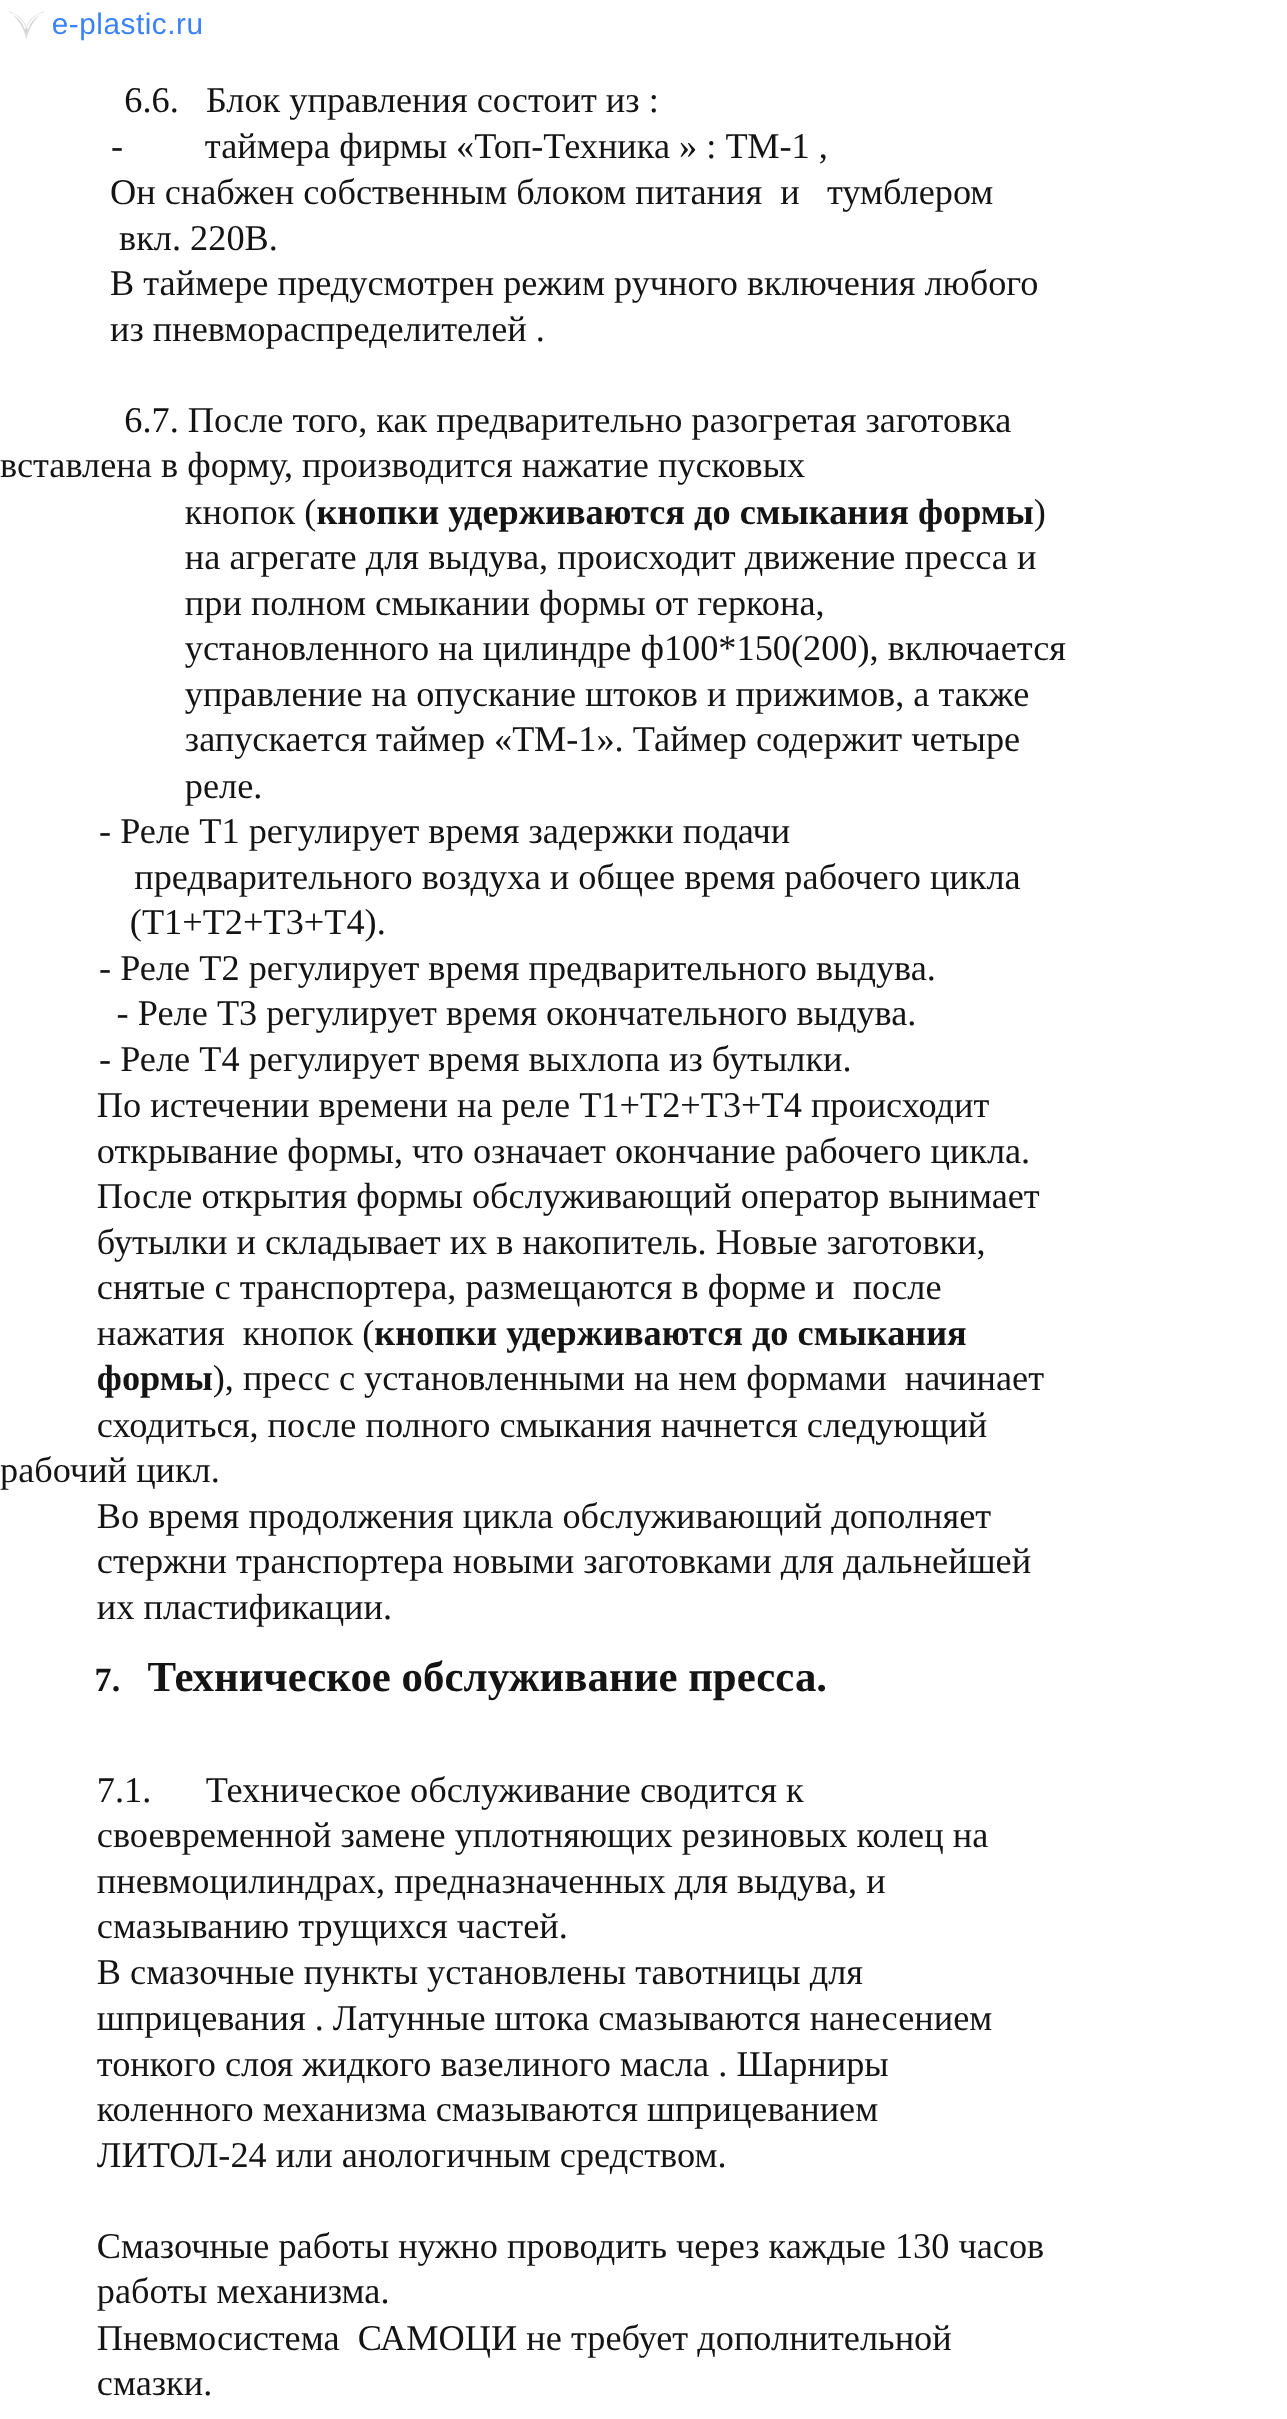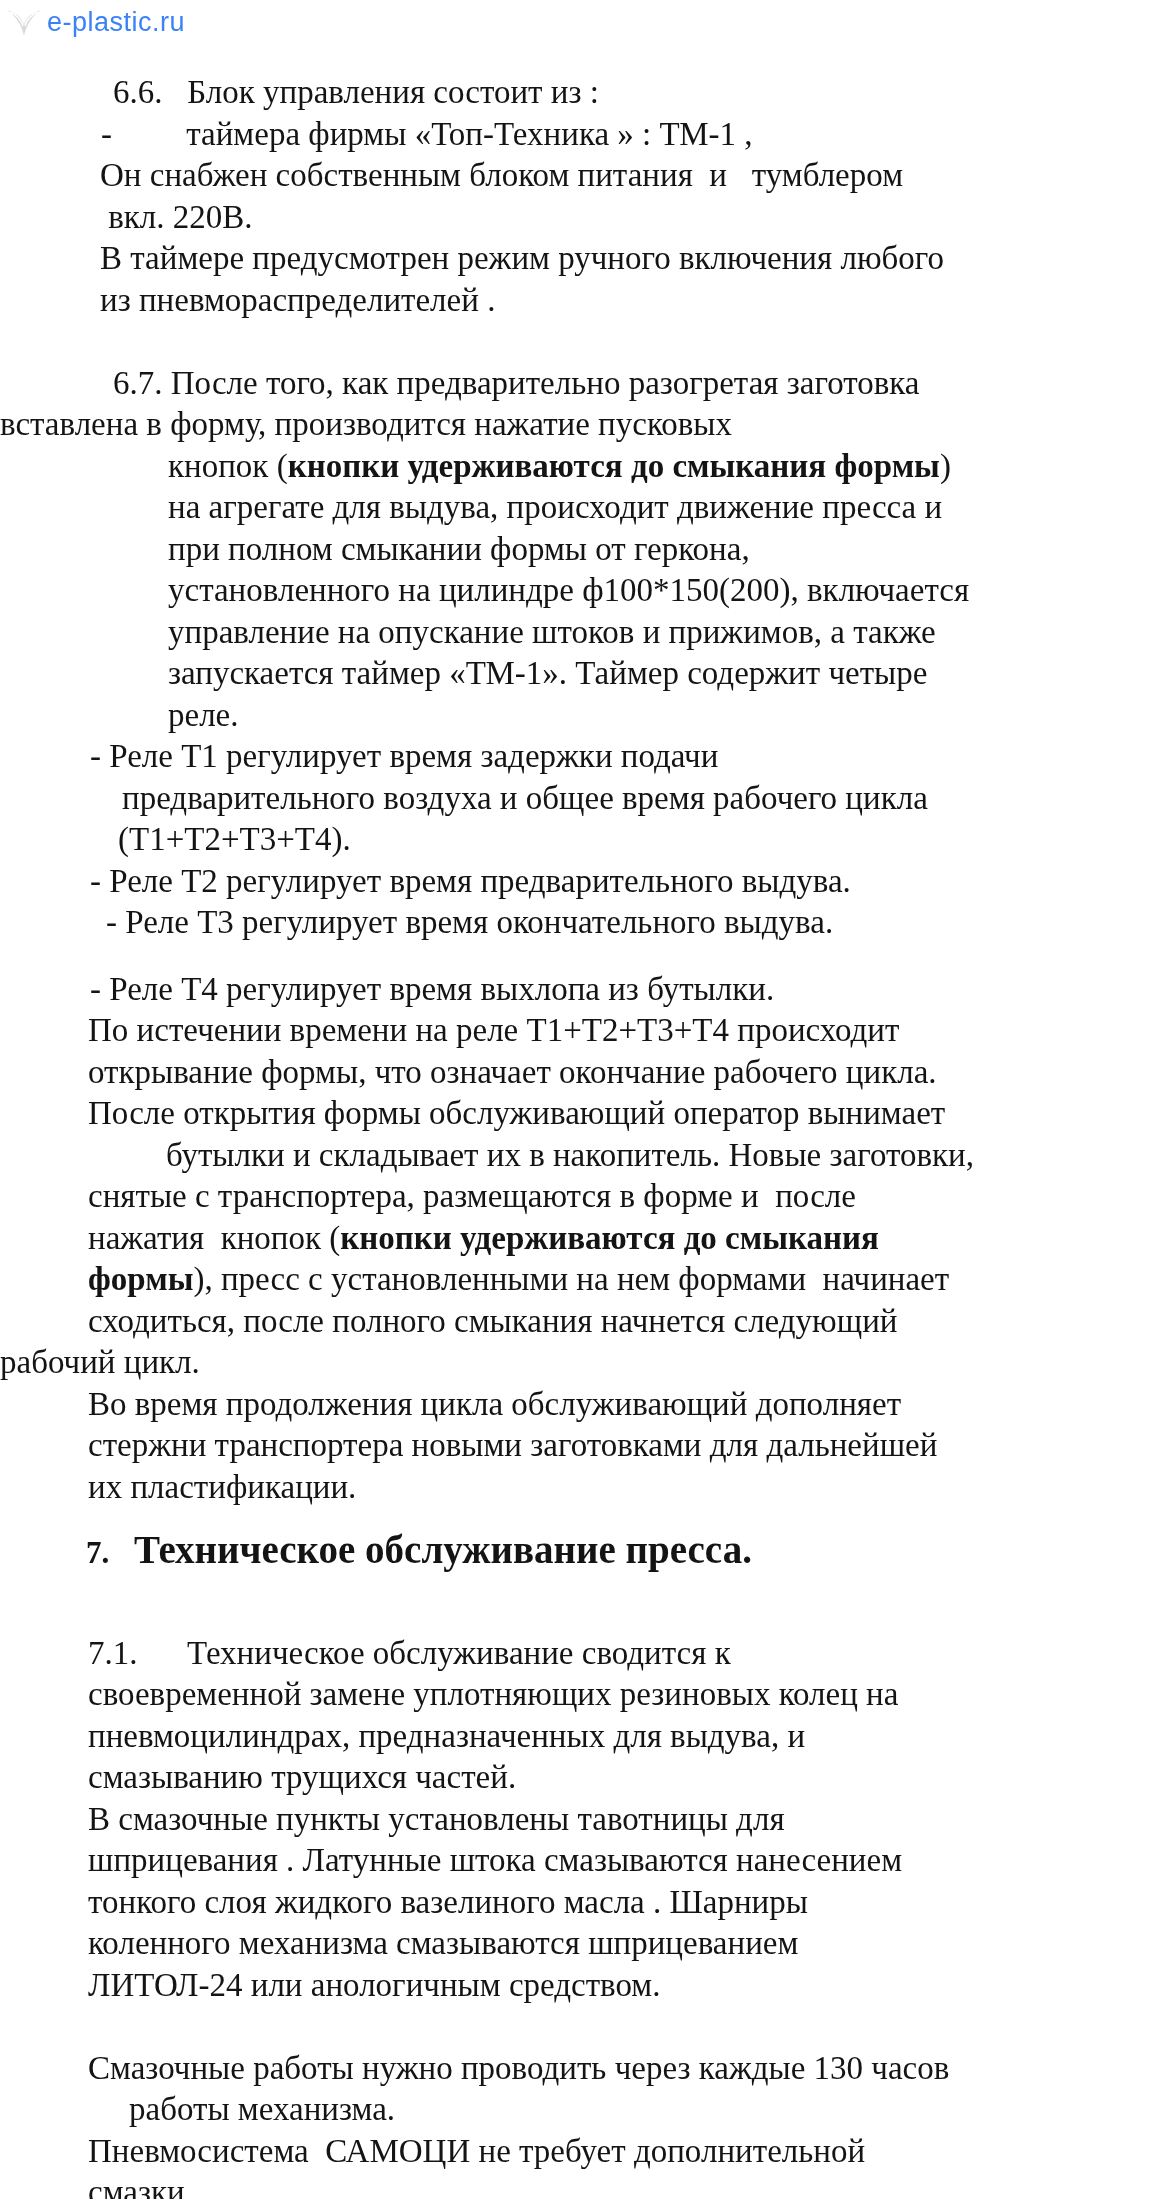--- a/index.html
+++ b/index.html
@@ -79,25 +79,25 @@
       <div class="line" style="padding-left: 168px;"><span>при полном смыкании формы от геркона,</span></div>
       <div class="line" style="padding-left: 168px;"><span>установленного на цилиндре ф100*150(200), включается</span></div>
       <div class="line" style="padding-left: 168px;"><span>управление на опускание штоков и прижимов, а также</span></div>
       <div class="line" style="padding-left: 168px;"><span>запускается таймер «ТМ-1». Таймер содержит четыре</span></div>
       <div class="line" style="padding-left: 168px;"><span>реле.</span></div>
       <div class="line" style="padding-left: 90px;"><span>- Реле Т1 регулирует время задержки подачи</span></div>
       <div class="line" style="padding-left: 122px;"><span>предварительного воздуха и общее время рабочего цикла</span></div>
       <div class="line" style="padding-left: 118px;"><span>(Т1+Т2+Т3+Т4).</span></div>
       <div class="line" style="padding-left: 90px;"><span>- Реле Т2 регулирует время предварительного выдува.</span></div>
       <div class="line" style="padding-left: 106px;"><span>- Реле Т3 регулирует время окончательного выдува.</span></div>
-      <div class="line" style="padding-left: 90px; margin-top: 25px;"><span>- Реле Т4 регулирует время выхлопа из бутылки.</span></div>
+      <div class="line" style="padding-left: 90px;"><span>- Реле Т4 регулирует время выхлопа из бутылки.</span></div>
       <div class="line" style="padding-left: 88px;"><span>По истечении времени на реле Т1+Т2+Т3+Т4 происходит</span></div>
       <div class="line" style="padding-left: 88px;"><span>открывание формы, что означает окончание рабочего цикла.</span></div>
       <div class="line" style="padding-left: 88px;"><span>После открытия формы обслуживающий оператор вынимает</span></div>
-      <div class="line" style="padding-left: 88px; text-align: right;"><span>бутылки и складывает их в накопитель. Новые заготовки,</span></div>
+      <div class="line" style="padding-left: 88px;"><span>бутылки и складывает их в накопитель. Новые заготовки,</span></div>
       <div class="line" style="padding-left: 88px;"><span>снятые с транспортера, размещаются в форме и  после</span></div>
       <div class="line" style="padding-left: 88px;"><span>нажатия  кнопок (</span><span class="b">кнопки удерживаются до смыкания</span></div>
       <div class="line" style="padding-left: 88px;"><span class="b">формы</span><span>), пресс с установленными на нем формами  начинает</span></div>
       <div class="line" style="padding-left: 88px;"><span>сходиться, после полного смыкания начнется следующий</span></div>
       <div class="line" style=""><span>рабочий цикл.</span></div>
       <div class="line" style="padding-left: 88px;"><span>Во время продолжения цикла обслуживающий дополняет</span></div>
       <div class="line" style="padding-left: 88px;"><span>стержни транспортера новыми заготовками для дальнейшей</span></div>
       <div class="line" style="padding-left: 88px;"><span>их пластификации.</span></div>
       <div class="line heading" style="padding-left: 86px;"><span class="hnum">7.</span><span>   </span><span class="htext">Техническое обслуживание пресса.</span></div>
       <div class="line"></div>
@@ -105,18 +105,18 @@
       <div class="line" style="padding-left: 88px;"><span>своевременной замене уплотняющих резиновых колец на</span></div>
       <div class="line" style="padding-left: 88px;"><span>пневмоцилиндрах, предназначенных для выдува, и</span></div>
       <div class="line" style="padding-left: 88px;"><span>смазыванию трущихся частей.</span></div>
       <div class="line" style="padding-left: 88px;"><span>В смазочные пункты установлены тавотницы для</span></div>
       <div class="line" style="padding-left: 88px;"><span>шприцевания . Латунные штока смазываются нанесением</span></div>
       <div class="line" style="padding-left: 88px;"><span>тонкого слоя жидкого вазелиного масла . Шарниры</span></div>
       <div class="line" style="padding-left: 88px;"><span>коленного механизма смазываются шприцеванием</span></div>
       <div class="line" style="padding-left: 88px;"><span>ЛИТОЛ-24 или анологичным средством.</span></div>
       <div class="line"></div>
       <div class="line" style="padding-left: 88px;"><span>Смазочные работы нужно проводить через каждые 130 часов</span></div>
-      <div class="line" style="padding-left: 88px; margin-left: 41px;"><span>работы механизма.</span></div>
+      <div class="line" style="padding-left: 88px;"><span>работы механизма.</span></div>
       <div class="line" style="padding-left: 88px;"><span>Пневмосистема  САМОЦИ не требует дополнительной</span></div>
       <div class="line" style="padding-left: 88px;"><span>смазки.</span></div>
     </div>
 
 </div>
 
 </body></html>

